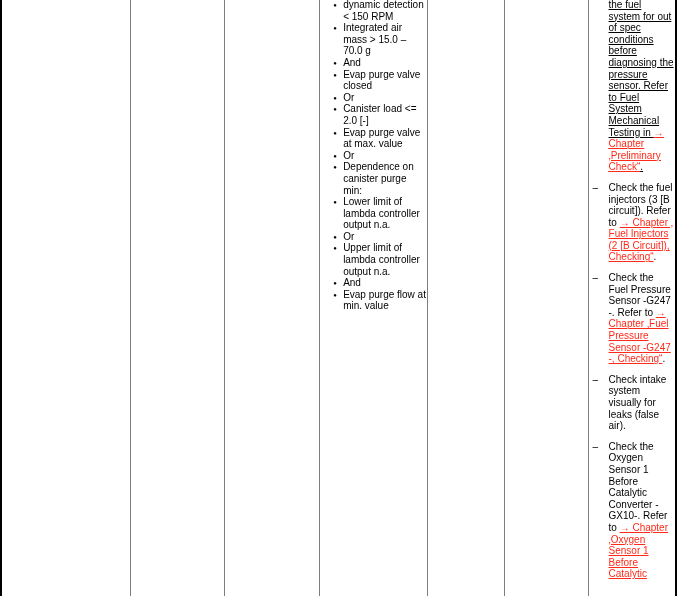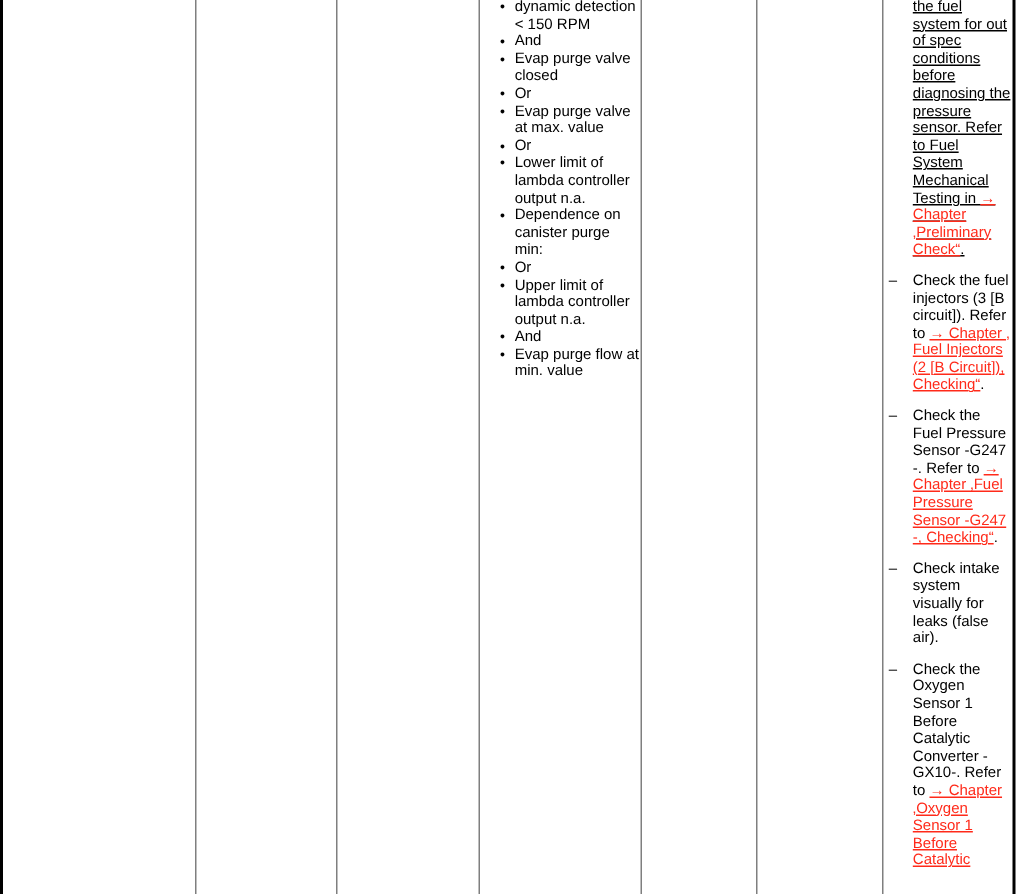--- a/index.html
+++ b/index.html
@@ -108,27 +108,29 @@
   <div class="col col-1"></div>
 
   <div class="col col-2"></div>
 
   <div class="col col-3"></div>
 
   <div class="col col-4">
     <div class="cell-body clip-top">
       <ul class="bullets">
         <li>dynamic detection &lt; 150 RPM</li>
+        <li>Integrated air mass &gt; 15.0 – 70.0 g</li>
         <li>And</li>
         <li>Evap purge valve closed</li>
         <li>Or</li>
+        <li>Canister load &lt;= 2.0 [-]</li>
         <li>Evap purge valve at max. value</li>
         <li>Or</li>
+        <li>Dependence on canister purge min:</li>
         <li>Lower limit of lambda controller output n.a.</li>
-        <li>Dependence on canister purge min:</li>
         <li>Or</li>
         <li>Upper limit of lambda controller output n.a.</li>
         <li>And</li>
         <li>Evap purge flow at min. value</li>
       </ul>
     </div>
   </div>
 
   <div class="col col-5"></div>
 

